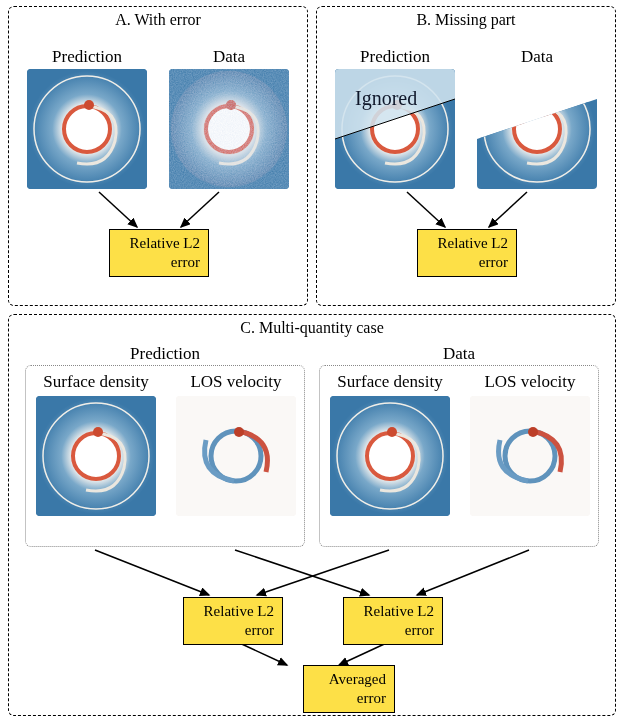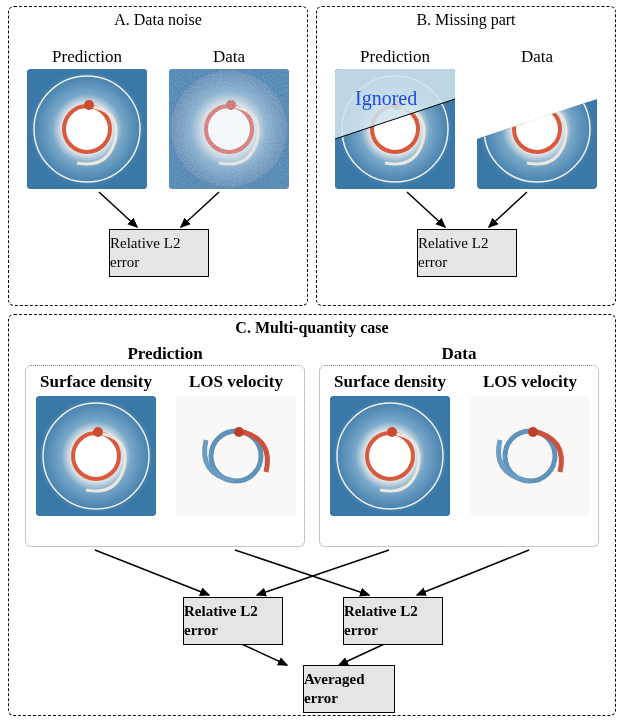--- a/index.html
+++ b/index.html
@@ -32,42 +32,42 @@
   .spiral {
     width: 120px;
     height: 120px;
     position: absolute;
     background: #3a78a8;
     border-radius: 4px;
     overflow: hidden;
   }
   .error-box {
     border: 1.5px solid #000;
-    background: #e5e5e5;
-    text-align: left;
-    padding: 4px 0;
+    background: #fde047;
+    text-align: right;
+    padding: 4px 8px;
     position: absolute;
     font-size: 15px;
     line-height: 1.25;
   }
   .arrow {
     position: absolute;
     pointer-events: none;
   }
   .ignored-label {
     position: absolute;
     font-size: 20px;
-    color: #1d4ed8;
+    color: #0f172a;
   }
 </style>
 </head>
 <body>
 
 <div class="dashed-box" style="left:8px; top:6px; width:300px; height:300px;">
-  <div class="panel-title" style="margin-top:4px;">A. Data noise</div>
+  <div class="panel-title" style="margin-top:4px;">A. With error</div>
 
   <div class="sub-label" style="position:absolute; left:18px; top:40px; width:120px;">Prediction</div>
   <div class="sub-label" style="position:absolute; left:160px; top:40px; width:120px;">Data</div>
 
   <div class="spiral" style="left:18px; top:62px;">
     <svg viewBox="0 0 120 120" width="120" height="120">
       <defs>
         <radialGradient id="gA1" cx="50%" cy="50%">
           <stop offset="0%" stop-color="#fff"></stop>
           <stop offset="20%" stop-color="#fff"></stop>
@@ -194,21 +194,21 @@
         </marker>
       </defs>
     <line x1="90" y1="185" x2="128" y2="220" stroke="#000" stroke-width="1.5" marker-end="url(#ahB)"></line>
     <line x1="210" y1="185" x2="172" y2="220" stroke="#000" stroke-width="1.5" marker-end="url(#ahB)"></line>
   </svg>
 
   <div class="error-box" style="left:100px; top:222px; width:100px; white-space:pre-line;">Relative L2
 error</div>
 </div>
 
-<div class="dashed-box" style="left:8px; top:314px; width:608px; height:402px;font-weight:bold;">
+<div class="dashed-box" style="left:8px; top:314px; width:608px; height:402px;">
   <div class="panel-title" style="margin-top:4px;">C. Multi-quantity case</div>
 
   <div class="dotted-box" style="left:16px; top:50px; width:280px; height:182px;">
     <div class="sub-label" style="position:absolute; left:0; right:0; top:-22px;">Prediction</div>
     <div class="sub-label" style="position:absolute; left:10px; top:6px; width:120px;">Surface density</div>
     <div class="sub-label" style="position:absolute; left:150px; top:6px; width:120px;">LOS velocity</div>
 
     <div class="spiral" style="left:10px; top:30px;">
       <svg viewBox="0 0 120 120" width="120" height="120">
         <rect width="120" height="120" fill="#3a78a8"></rect>

